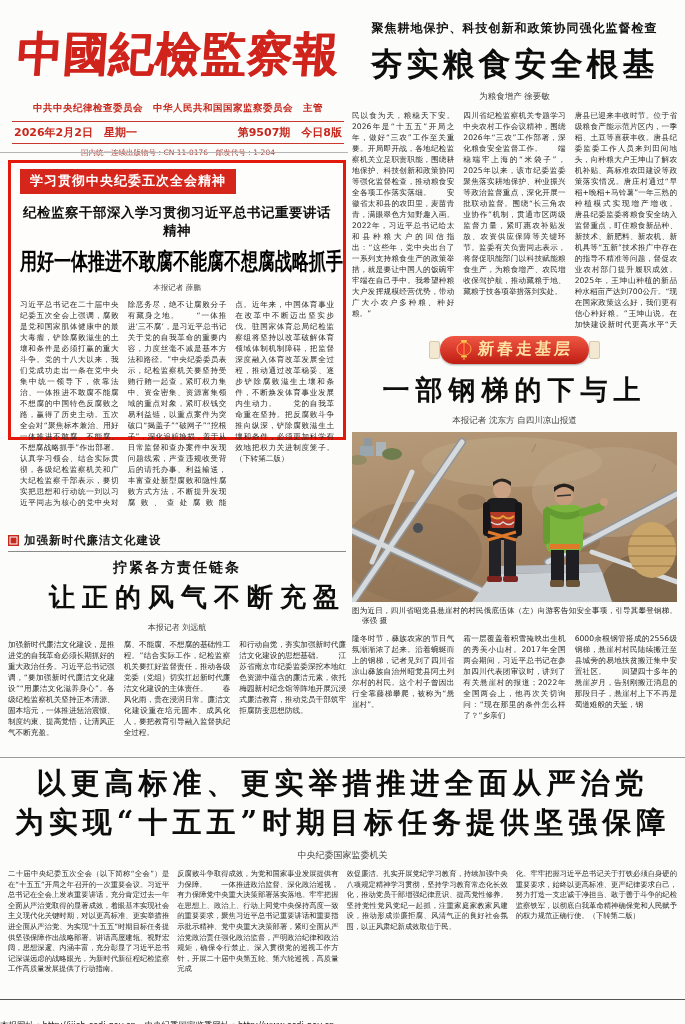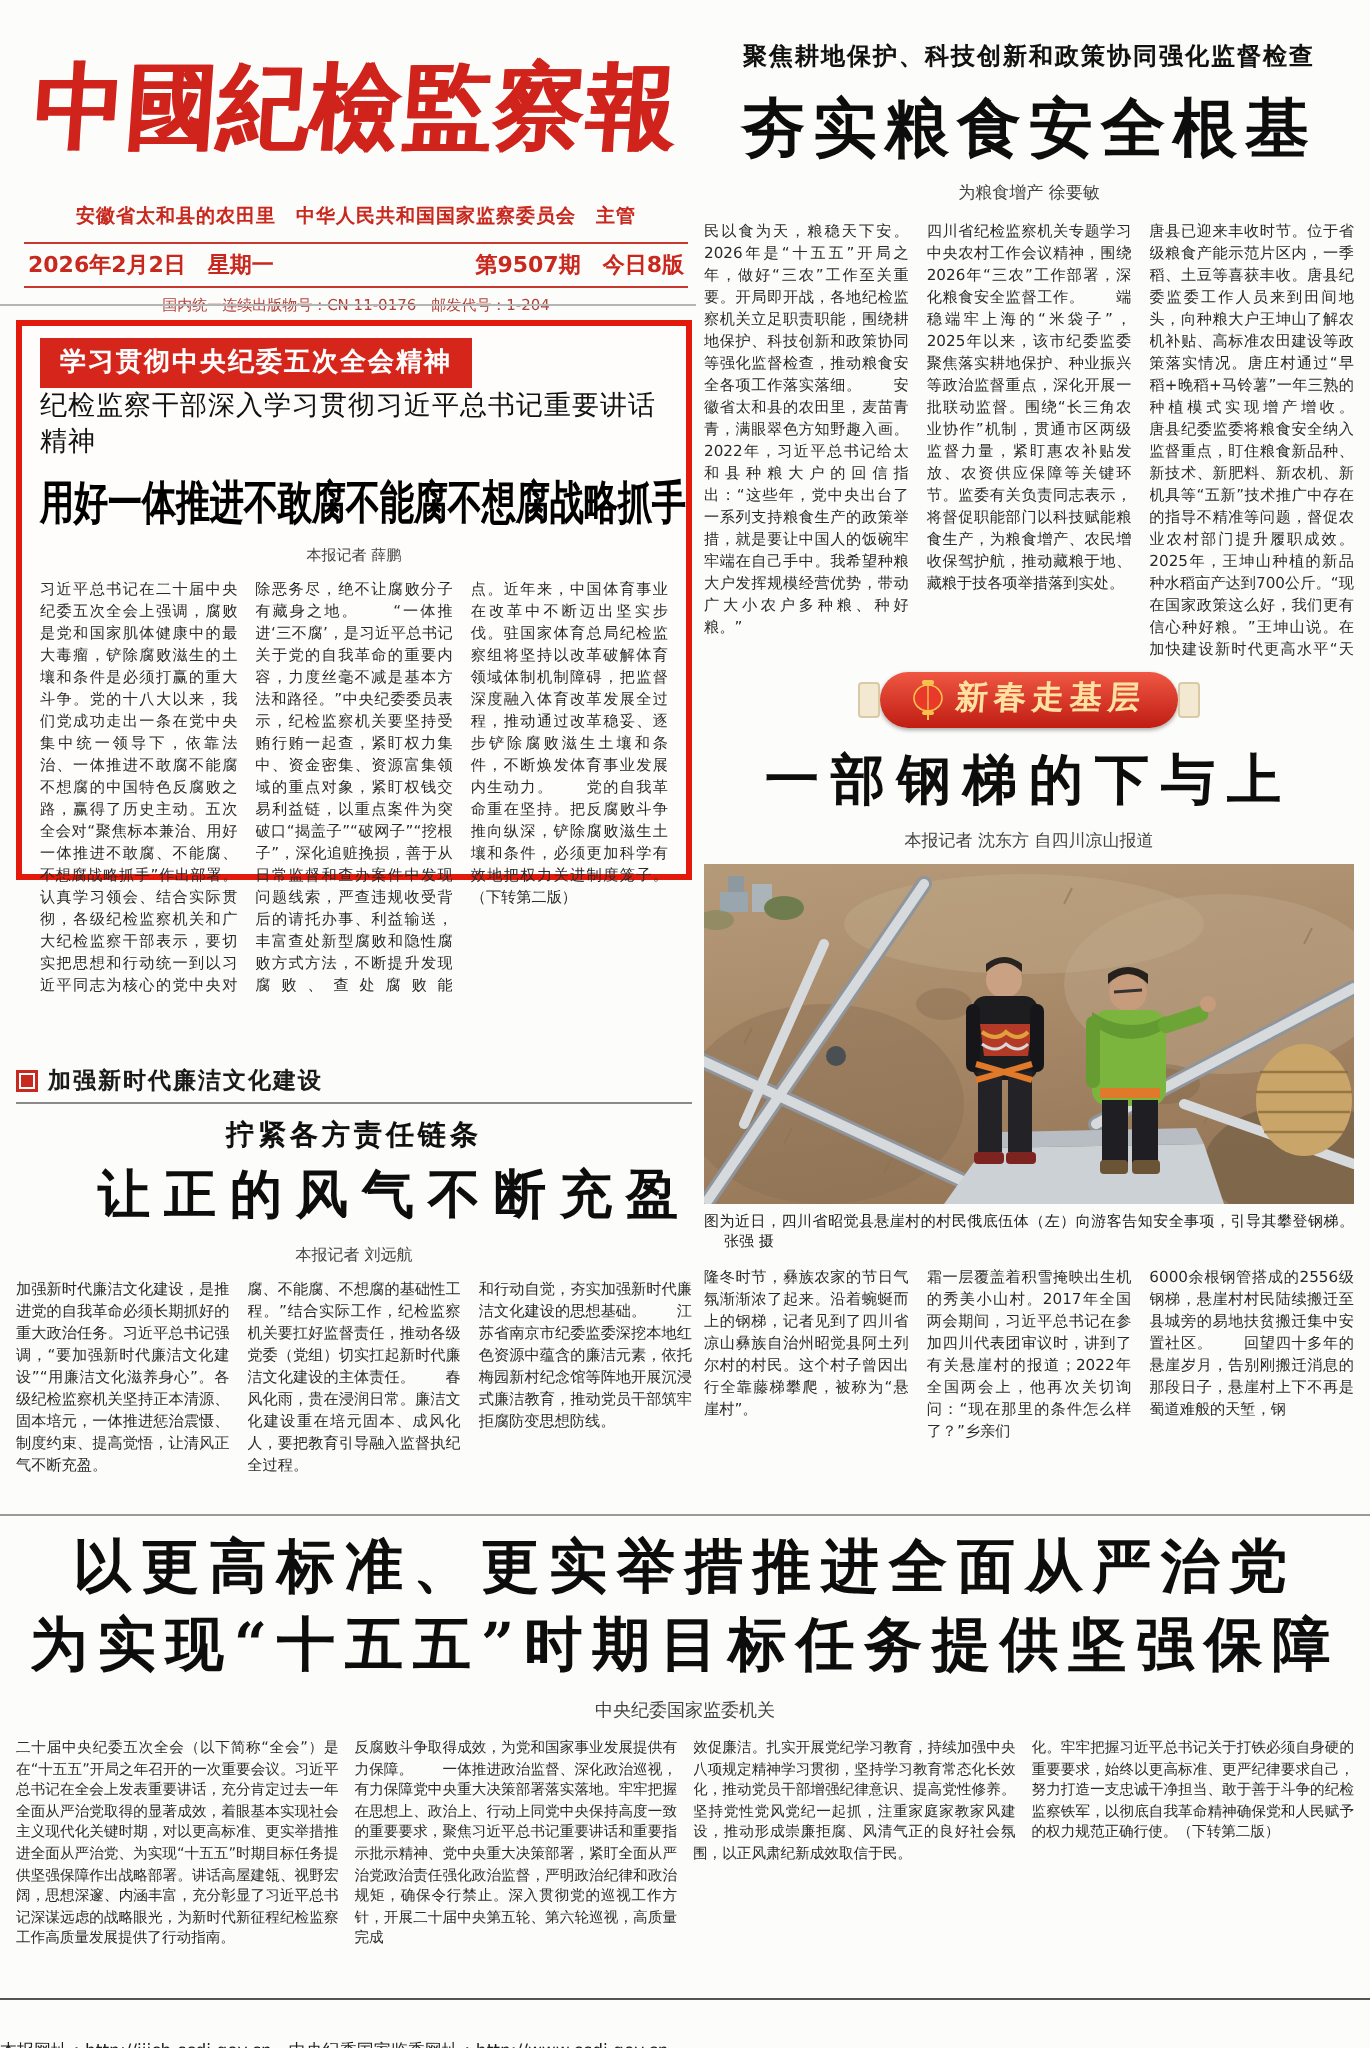--- a/index.html
+++ b/index.html
@@ -31,22 +31,22 @@
   .grain .kicker{font-size:12px;letter-spacing:1px;}
   .grain .headline{font-size:32px;letter-spacing:4px;margin:6px 0 4px;}
   .grain .byline{margin-bottom:7px;}
   .grain .cols{height:218px;}
 
   
   .plenary{position:absolute;left:8px;top:160px;width:338px;height:280px;box-sizing:border-box;
            border:3px solid #e2190b;background:#fffdfb;padding:6px 9px;}
   .p-label{display:inline-block;background:#d6261c;color:#fff;font-weight:bold;font-size:13px;
            letter-spacing:1px;padding:3px 10px 4px;}
-  .p-kicker{font-family:"DejaVu Serif","Liberation Serif",serif;font-weight:400;font-size:13.5px;
-            letter-spacing:.5px;color:#111;}
+  .p-kicker{font-family:"DejaVu Serif","Liberation Serif",serif;font-weight:700;font-size:13.5px;
+            text-align:center;margin-top:10px;letter-spacing:.5px;color:#111;}
   .p-headline{font-weight:900;font-size:17px;text-align:center;margin-top:10px;color:#000;
               transform:scaleY(1.35);transform-origin:center;letter-spacing:0;white-space:nowrap;}
   .p-byline{text-align:center;font-size:7.5px;color:#444;margin:10px 0 6px;}
   .plenary .cols{height:208px;}
 
   
   .culture{position:absolute;left:8px;top:533px;width:338px;}
   .c-secrow{display:flex;align-items:center;gap:5px;border-bottom:1px solid #8a8a8a;padding-bottom:3px;}
   .c-secicon{width:11px;height:11px;background:#c8281e;box-shadow:inset 0 0 0 1.5px #c8281e,inset 0 0 0 2.5px #fff;}
   .c-seclabel{font-family:"DejaVu Serif","Liberation Serif",serif;font-weight:bold;font-size:11.5px;color:#1a1a1a;letter-spacing:1px;}
@@ -85,21 +85,21 @@
   .footer{position:absolute;left:0;top:999px;width:685px;border-top:1px solid #555;
           text-align:left;font-size:8.5px;color:#1f1f1f;padding-top:20px;}
 </style>
 </head>
 <body>
 
 <div class="page">
 
   <div class="masthead">
     <div class="m-title">中國紀檢監察報</div>
-    <div class="m-super">安徽省太和县的农田里　中华人民共和国国家监察委员会　主管</div>
+    <div class="m-super">中共中央纪律检查委员会　中华人民共和国国家监察委员会　主管</div>
     <div class="m-daterow">
       <span>2026年2月2日　星期一</span>
       <span>第9507期　今日8版</span>
     </div>
     <div class="m-pub">国内统一连续出版物号：CN 11-0176　邮发代号：1-204</div>
   </div>
   <div class="rule-left-half"></div>
 
   <div class="grain">
     <div class="kicker">聚焦耕地保护、科技创新和政策协同强化监督检查</div>

